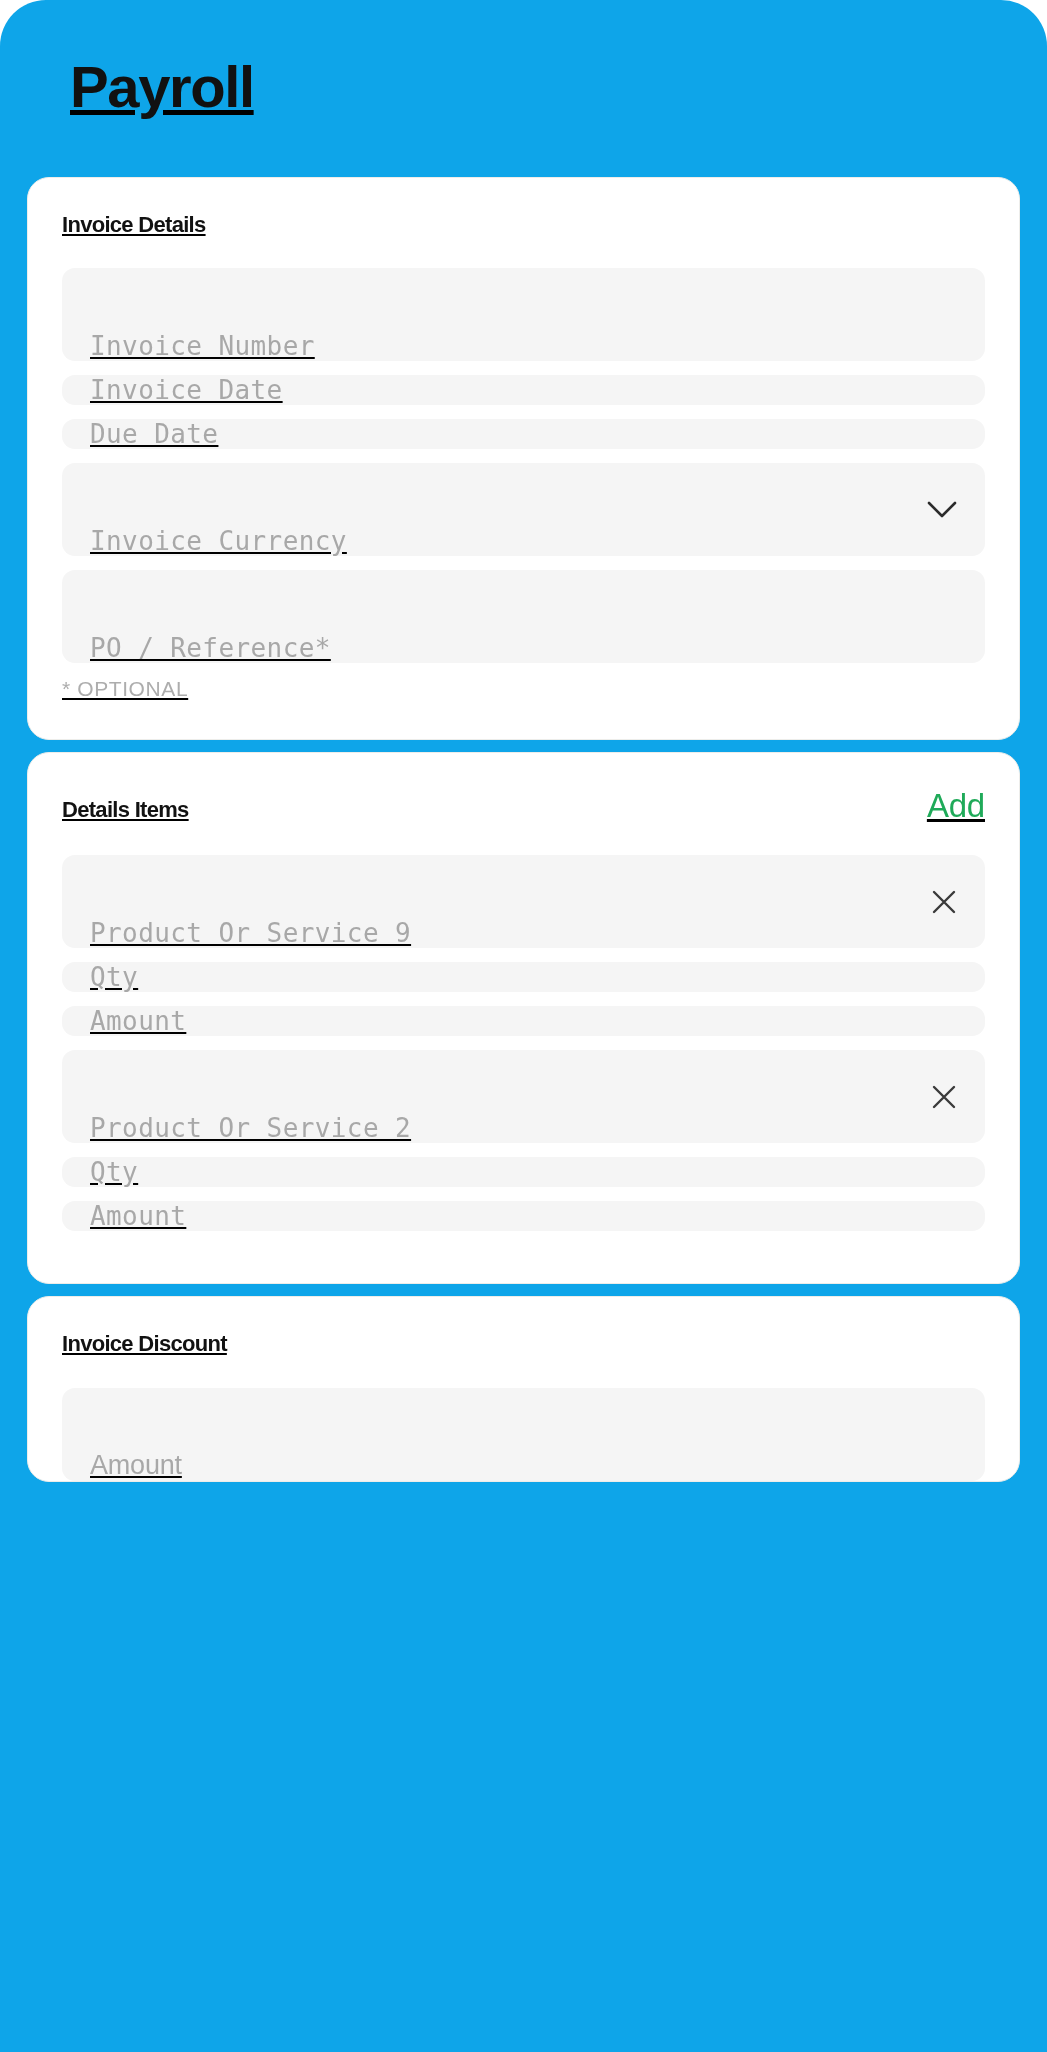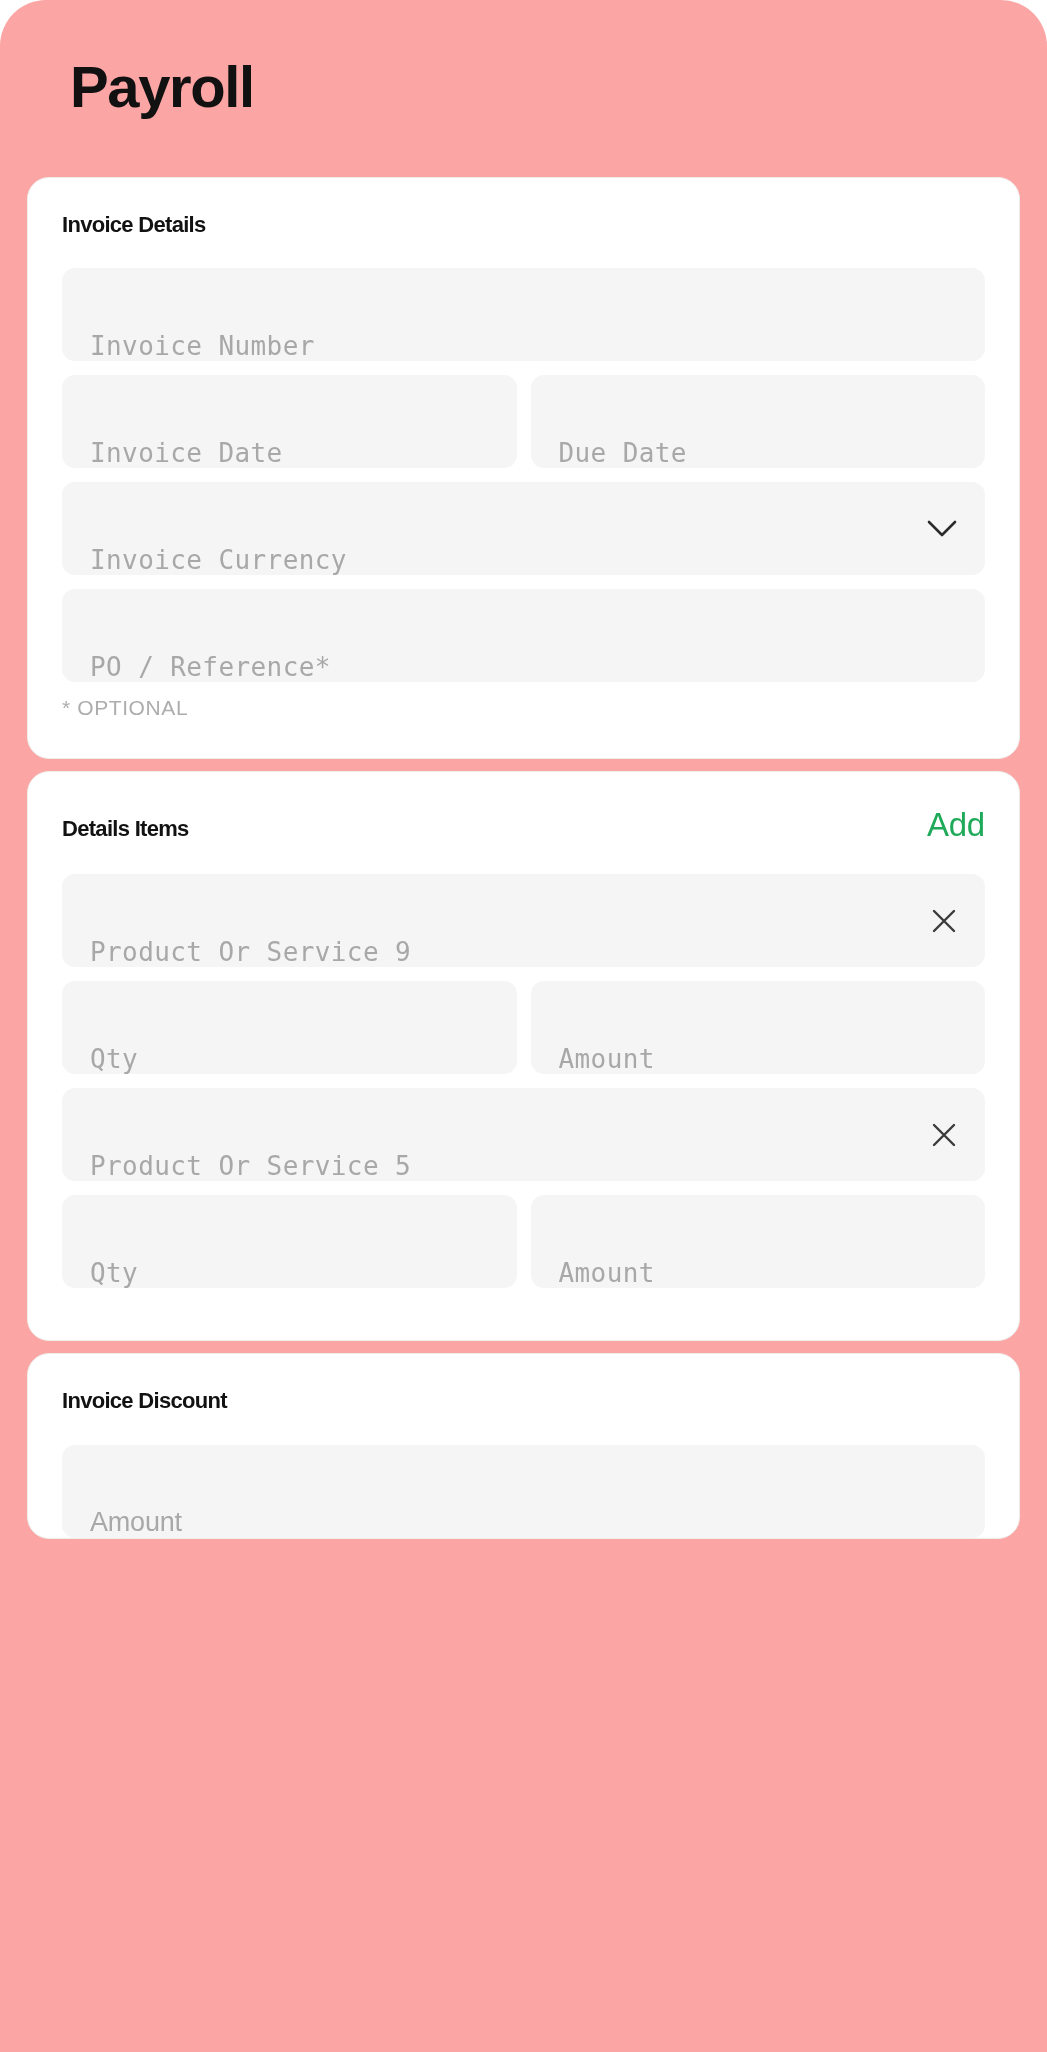--- a/index.html
+++ b/index.html
@@ -13,24 +13,25 @@
     background: #ffffff;
     font-family: "Liberation Sans", sans-serif;
     -webkit-font-smoothing: antialiased;
   }
 
   
   .screen {
     position: relative;
     width: 1047px;
     height: 2052px;
-    background: #fca5a5;
+    background: #0ea5e9;
     border-radius: 46px 46px 0 0;
     overflow: hidden;
     box-sizing: border-box;
+    text-decoration: underline;
   }
 
   
   .page-title {
     margin: 0;
     padding: 55px 0 0 70px;
     font-size: 58px;
     line-height: 1.1;
     font-weight: 700;
     letter-spacing: -1.4px;
@@ -97,20 +98,21 @@
   .ph.sans {
     font-family: "Liberation Sans", sans-serif;
     font-size: 27px;
     letter-spacing: -0.2px;
   }
 
   .row2 {
     display: flex;
     gap: 14px;
     margin-bottom: 14px;
+    flex-direction: column;
   }
   .row2 > .field {
     flex: 1 1 0;
     margin-bottom: 0;
   }
 
   
   .chevron {
     position: absolute;
     right: 28px;
@@ -206,21 +208,21 @@
           <span class="ph">Qty</span>
         </div>
         <div class="field">
           <span class="ph">Amount</span>
         </div>
       </div>
     </div>
 
     <div class="item-group">
       <div class="field">
-        <span class="ph">Product Or Service 5</span>
+        <span class="ph">Product Or Service 2</span>
         <span class="close-ico">
           <svg width="30" height="30" viewBox="0 0 30 30" fill="none" xmlns="http://www.w3.org/2000/svg">
             <path d="M5 5 L25 25 M25 5 L5 25" stroke="#3a3a3a" stroke-width="2.4" stroke-linecap="round"></path>
           </svg>
         </span>
       </div>
       <div class="row2">
         <div class="field">
           <span class="ph">Qty</span>
         </div>

